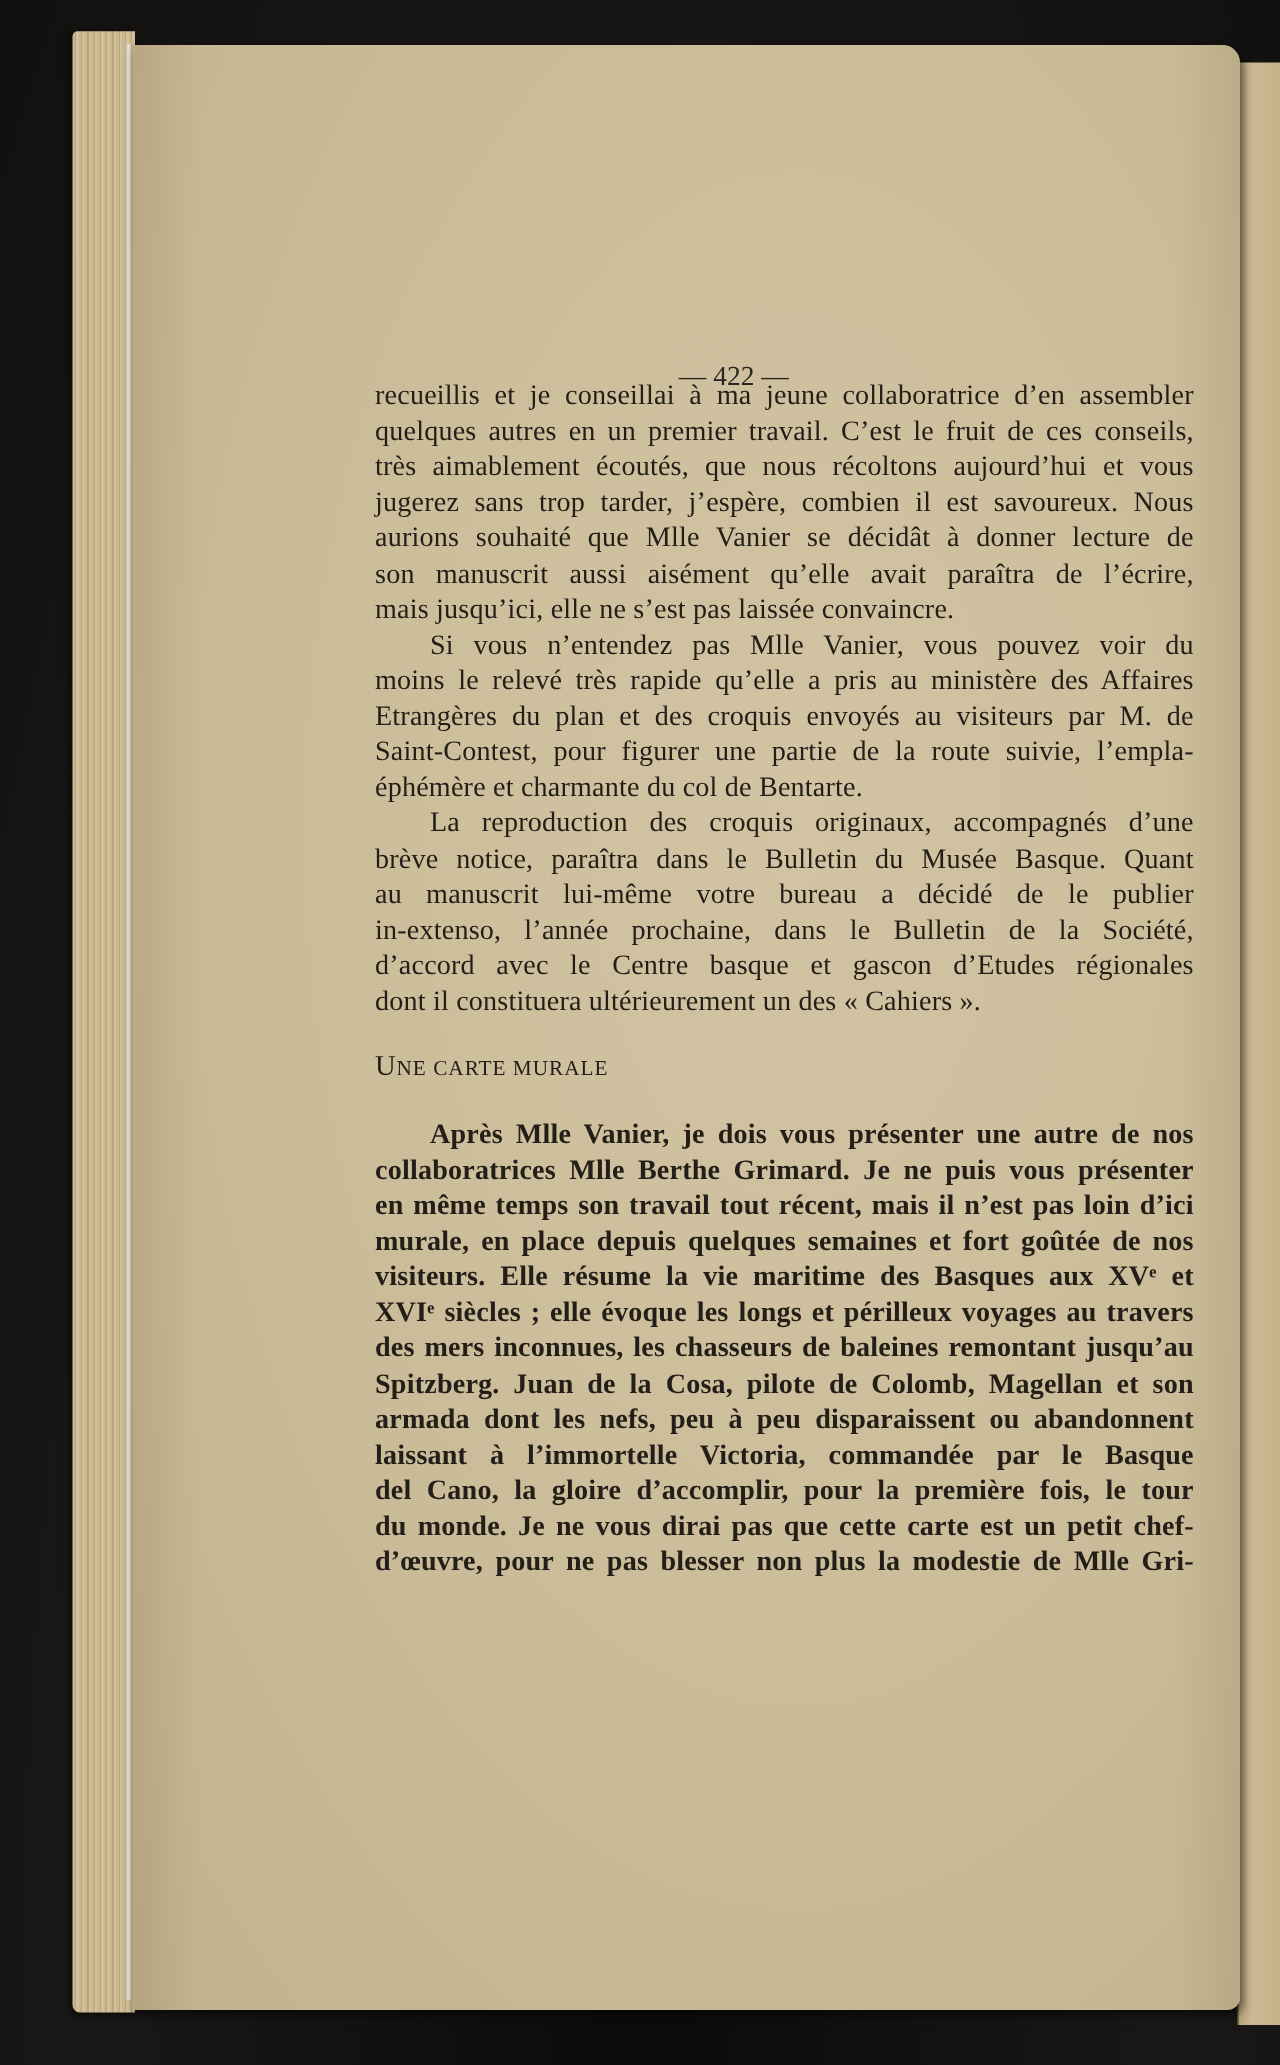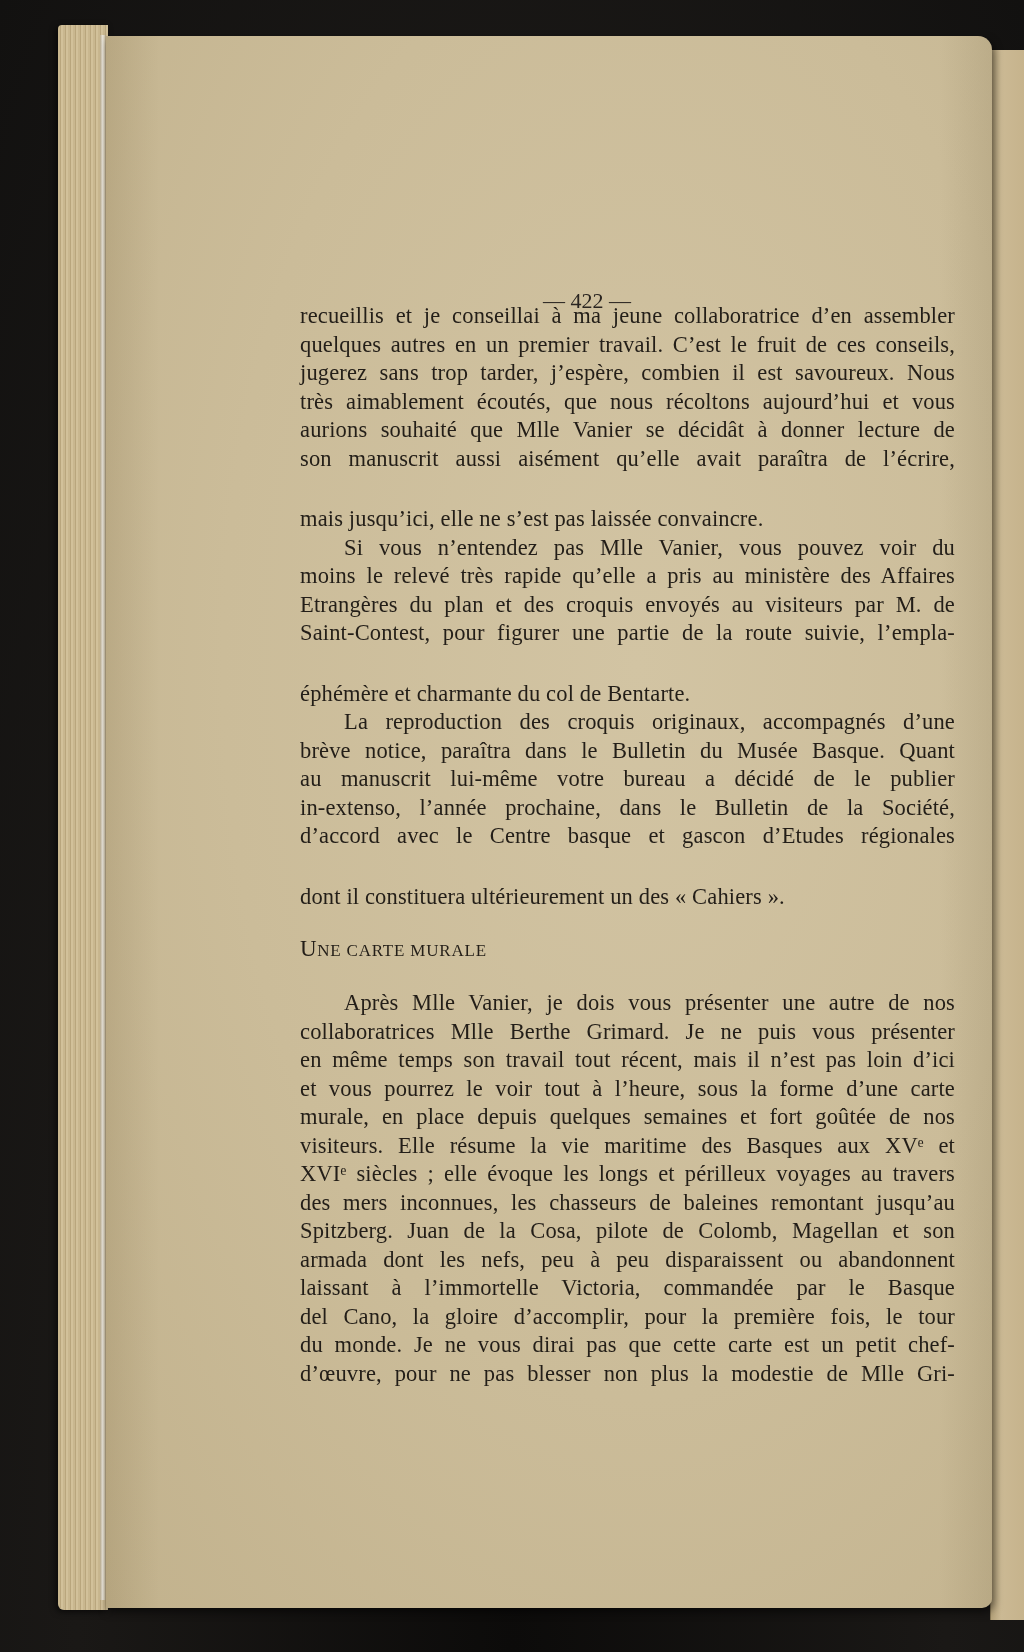--- a/index.html
+++ b/index.html
@@ -96,56 +96,56 @@
     }
     .line {
       display: block;
       text-align: justify;
       text-align-last: justify;
       white-space: nowrap;
       height: 28.5px;
     }
     .line.last {
       text-align-last: left;
-      margin-top: 32px;
     }
     .line.indent {
       padding-left: 44px;
     }
     .section-title {
       display: block;
       font-size: 22px;
       letter-spacing: 0.6px;
       margin: 24px 0 26px 0;
       height: 28px;
     }
     .section-title .big { font-size: 23px; }
     .section-title .sc { font-size: 17px; letter-spacing: 0.8px; }
     .after-title {
       margin-top: 0;
+      font-weight: bold;
     }
   </style>
 </head>
 <body>
 
 <div class="scan-bg"></div>
 <div class="page-stack"></div>
 <div class="gutter-line"></div>
 <div class="next-page"></div>
 
 <div class="page">
   <div class="page-number">— 422 —</div>
 </div>
 
 <div class="text-block">
   <div id="before">
       <span class="line">recueillis et je conseillai à ma jeune collaboratrice d’en assembler</span>
       <span class="line">quelques autres en un premier travail. C’est le fruit de ces conseils,</span>
+      <span class="line">très aimablement écoutés, que nous récoltons aujourd’hui et vous</span>
       <span class="line">jugerez sans trop tarder, j’espère, combien il est savoureux. Nous</span>
-      <span class="line">très aimablement écoutés, que nous récoltons aujourd’hui et vous</span>
       <span class="line">aurions souhaité que Mlle Vanier se décidât à donner lecture de</span>
       <span class="line">son manuscrit aussi aisément qu’elle avait paraîtra de l’écrire,</span>
       <span class="line last">mais jusqu’ici, elle ne s’est pas laissée convaincre.</span>
       <span class="line indent">Si vous n’entendez pas Mlle Vanier, vous pouvez voir du</span>
       <span class="line">moins le relevé très rapide qu’elle a pris au ministère des Affaires</span>
       <span class="line">Etrangères du plan et des croquis envoyés au visiteurs par M. de</span>
       <span class="line">Saint-Contest, pour figurer une partie de la route suivie, l’empla-</span>
       <span class="line last">éphémère et charmante du col de Bentarte.</span>
       <span class="line indent">La reproduction des croquis originaux, accompagnés d’une</span>
       <span class="line">brève notice, paraîtra dans le Bulletin du Musée Basque. Quant</span>
@@ -154,21 +154,20 @@
       <span class="line">d’accord avec le Centre basque et gascon d’Etudes régionales</span>
       <span class="line last">dont il constituera ultérieurement un des « Cahiers ».</span>
     </div>
   <div class="section-title">
     <span class="big">U</span><span class="sc">NE CARTE MURALE</span>
   </div>
   <div id="after" class="after-title">
       <span class="line indent">Après Mlle Vanier, je dois vous présenter une autre de nos</span>
       <span class="line">collaboratrices Mlle Berthe Grimard. Je ne puis vous présenter</span>
       <span class="line">en même temps son travail tout récent, mais il n’est pas loin d’ici</span>
-      <span class="line">et vous pourrez le voir tout à l’heure, sous la forme d’une carte</span>
       <span class="line">murale, en place depuis quelques semaines et fort goûtée de nos</span>
       <span class="line">visiteurs. Elle résume la vie maritime des Basques aux XVᵉ et</span>
       <span class="line">XVIᵉ siècles ; elle évoque les longs et périlleux voyages au travers</span>
       <span class="line">des mers inconnues, les chasseurs de baleines remontant jusqu’au</span>
       <span class="line">Spitzberg. Juan de la Cosa, pilote de Colomb, Magellan et son</span>
       <span class="line">armada dont les nefs, peu à peu disparaissent ou abandonnent</span>
       <span class="line">laissant à l’immortelle Victoria, commandée par le Basque</span>
       <span class="line">del Cano, la gloire d’accomplir, pour la première fois, le tour</span>
       <span class="line">du monde. Je ne vous dirai pas que cette carte est un petit chef-</span>
       <span class="line">d’œuvre, pour ne pas blesser non plus la modestie de Mlle Gri-</span>

